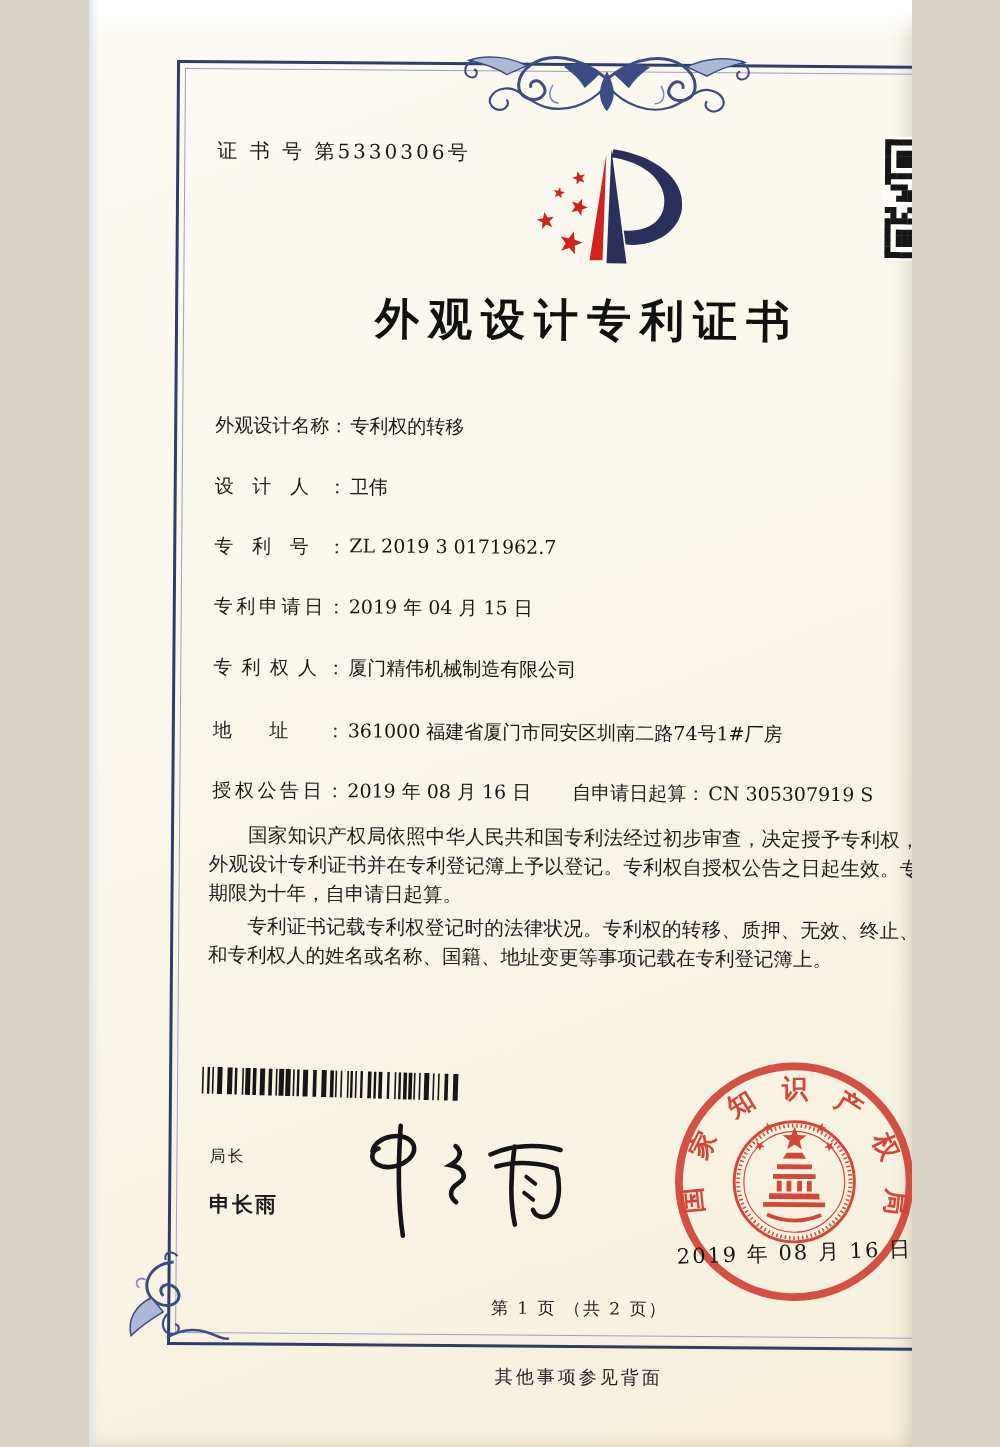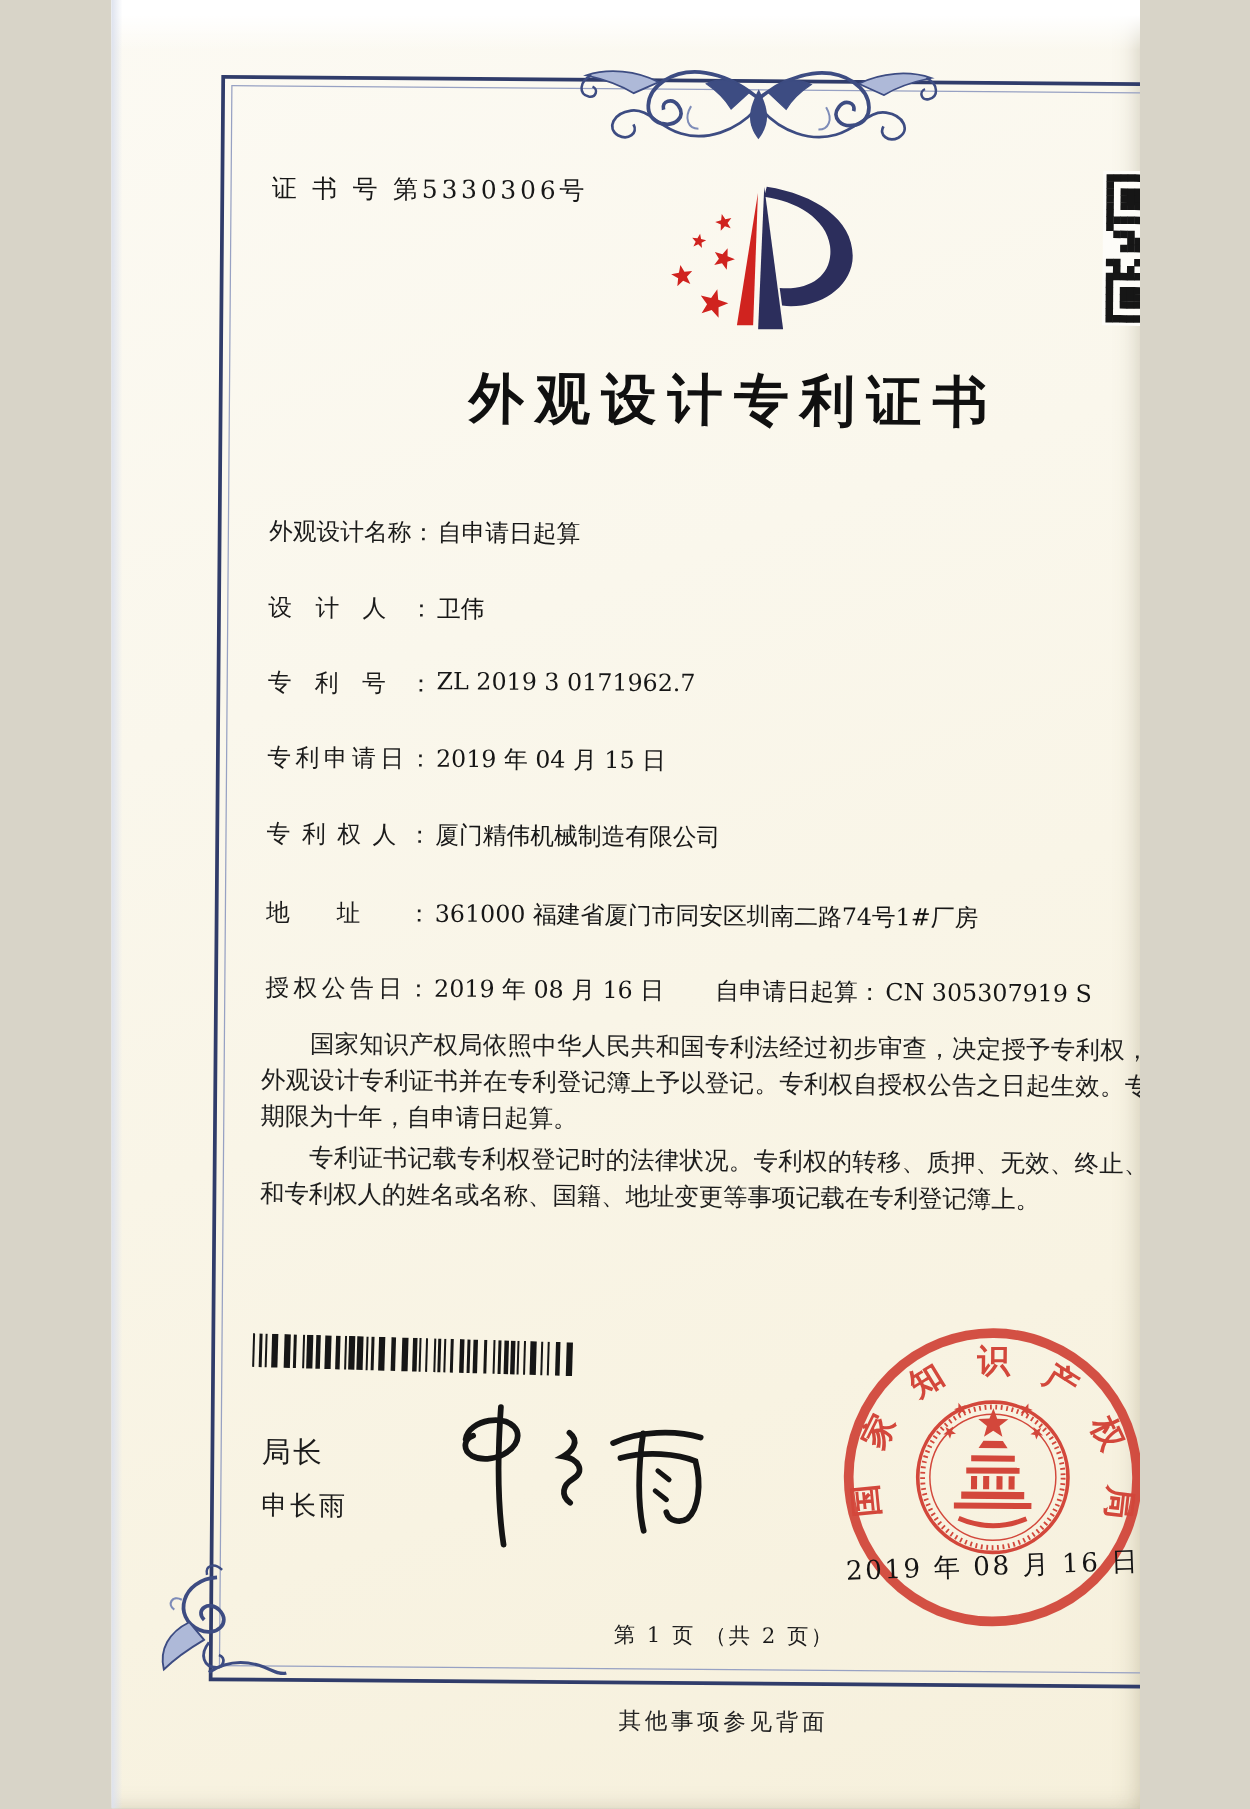--- a/index.html
+++ b/index.html
@@ -32,22 +32,22 @@
   .row-label{display:inline-block;width:132px;text-align:justify;text-align-last:justify;
     vertical-align:top;color:#1b1b1b;}
   .row-value{display:inline-block;margin-left:3px;color:#161616;}
   .grant-group{position:absolute;left:360px;top:0;}
   
   .paras{position:absolute;left:126px;top:820px;width:750px;font-size:19.5px;
     line-height:29px;color:#1d1d1d;text-align:justify;}
   .paras p{margin:0 0 4px 0;text-indent:2em;}
   
   .barcode{position:absolute;left:119px;top:1069px;transform:rotate(1.2deg);}
-  .signer-title{position:absolute;left:129px;top:1146px;font-size:23px;letter-spacing:2px;}
-  .signer-name{position:absolute;left:129px;top:1190px;font-size:21px;letter-spacing:2px;}
+  .signer-title{position:absolute;left:129px;top:1146px;font-size:16px;letter-spacing:2px;}
+  .signer-name{position:absolute;left:129px;top:1190px;font-size:21px;letter-spacing:2px;font-weight:bold;}
   .signature{position:absolute;left:262px;top:1114px;}
   
   .seal{position:absolute;left:588px;top:1051px;mix-blend-mode:multiply;opacity:.92;}
   .seal-date{position:absolute;left:597px;top:1234px;font-size:21px;letter-spacing:2px;
     transform:rotate(-2.4deg);color:#141414;}
   
   .page-no{position:absolute;left:100px;top:1294px;width:800px;text-align:center;
     font-size:17px;letter-spacing:2px;}
   .back-note{position:absolute;left:100px;top:1362px;width:800px;text-align:center;
     font-size:18px;letter-spacing:3px;color:#222;}
@@ -341,21 +341,21 @@
           <rect x="93.0" y="115.5" width="6" height="6"></rect>
           <rect x="98.6" y="115.5" width="6" height="6"></rect>
           <rect x="104.3" y="115.5" width="6" height="6"></rect>
         </g>
     </svg>
 
     <h1 class="title">外观设计专利证书</h1>
 
     <div class="fields">
       <div class="row" style="top:0">
-        <span class="row-label">外观设计名称：</span><span class="row-value">自申请日起算</span>
+        <span class="row-label">外观设计名称：</span><span class="row-value">专利权的转移</span>
       </div>
       <div class="row" style="top:61px">
         <span class="row-label">设计人：</span><span class="row-value">卫伟</span>
       </div>
       <div class="row" style="top:121px">
         <span class="row-label">专利号：</span><span class="row-value">ZL 2019 3 0171962.7</span>
       </div>
       <div class="row" style="top:181px">
         <span class="row-label">专利申请日：</span><span class="row-value">2019 年 04 月 15 日</span>
       </div>

